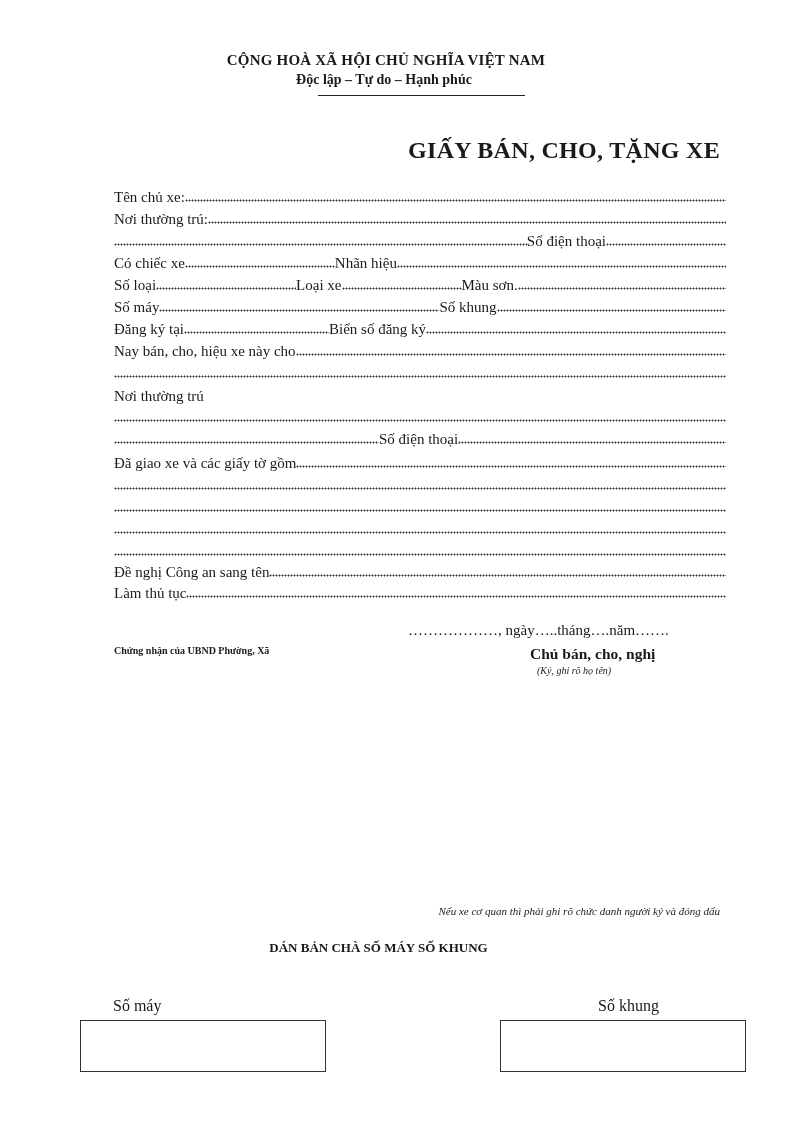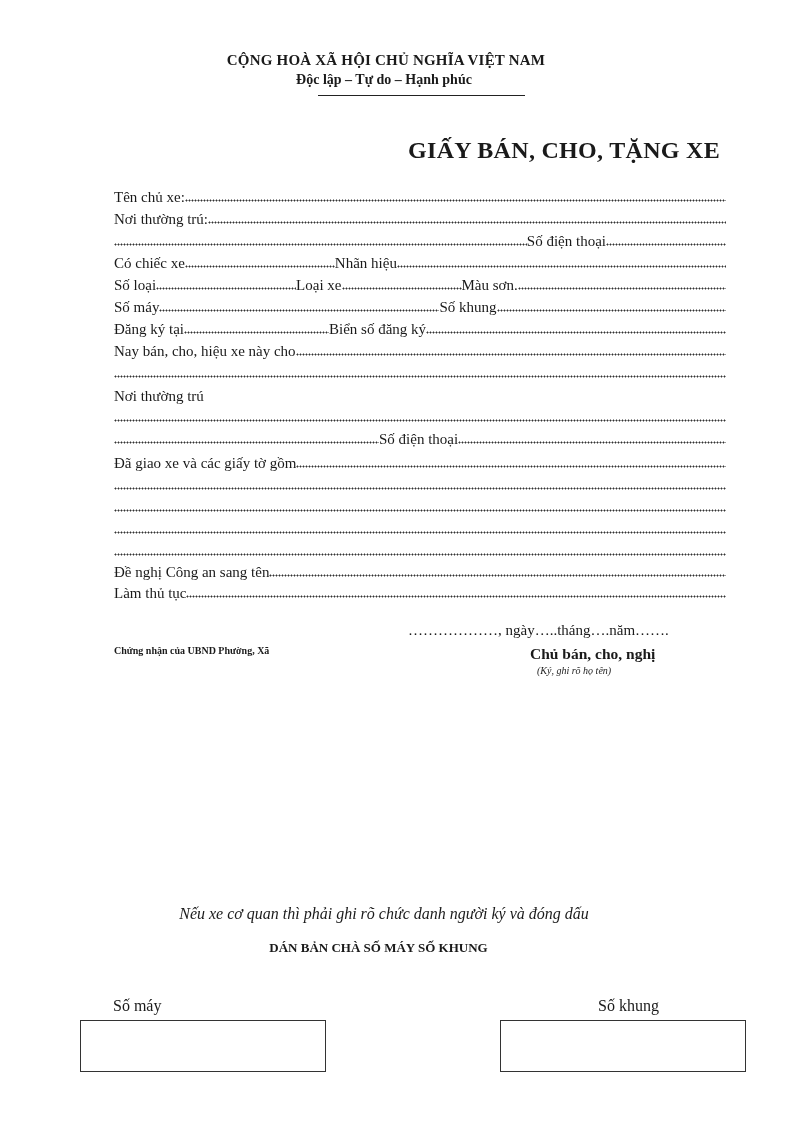--- a/index.html
+++ b/index.html
@@ -25,21 +25,21 @@
     background-image: radial-gradient(circle, #333 0.9px, transparent 1.1px);
     background-size: 3px 3px; background-repeat: repeat-x; background-position: left center;
     min-width: 10px;
   }
 
   .date-line { top: 622px; left: 408px; font-size: 15px; white-space: nowrap; }
   .certify { top: 645px; left: 114px; font-size: 10px; font-weight: bold; }
   .seller { top: 645px; left: 530px; font-size: 15.5px; font-weight: bold; }
   .sign-note { top: 665px; left: 537px; font-size: 10px; font-style: italic; }
 
-  .footnote { top: 905px; font-size: 16px; font-style: italic; padding-left: 36px; box-sizing: border-box; }
+  .footnote { top: 905px; font-size: 11px; font-style: italic; padding-left: 36px; box-sizing: border-box; text-align: right; }
   .stamp-title { top: 940px; font-size: 13px; font-weight: bold; padding-left: 25px; box-sizing: border-box; }
 
   .box-label { font-size: 16px; }
   .lbl-engine { top: 997px; left: 113px; }
   .lbl-frame { top: 997px; left: 598px; }
   .box { border: 1.5px solid #333; background: #fff; }
   .box-engine { top: 1020px; left: 80px; width: 244px; height: 50px; }
   .box-frame { top: 1020px; left: 500px; width: 244px; height: 50px; }
 </style>
 </head>

